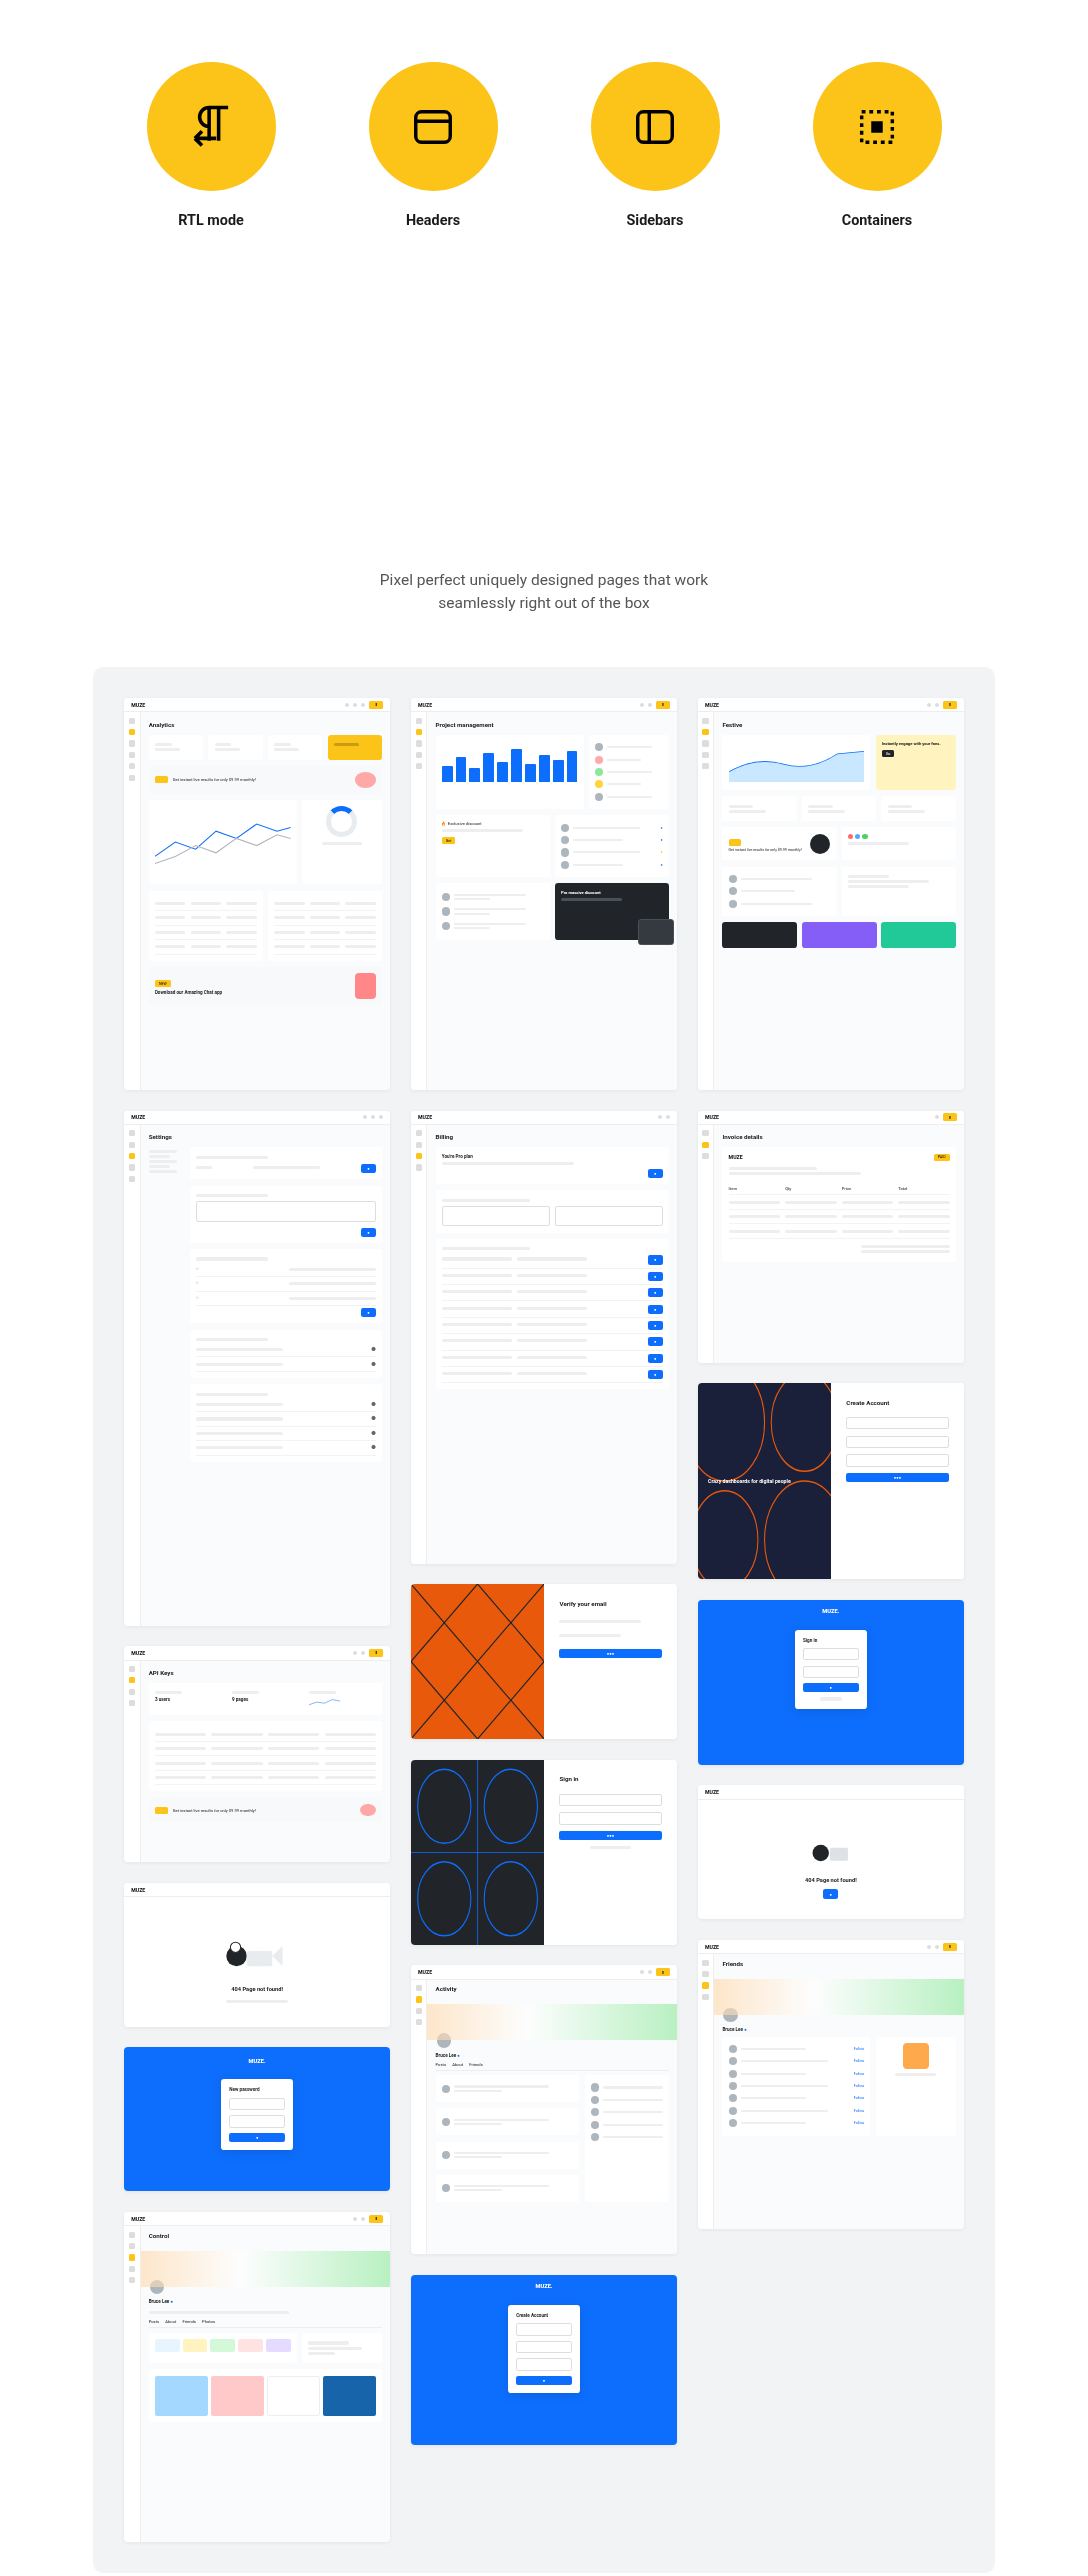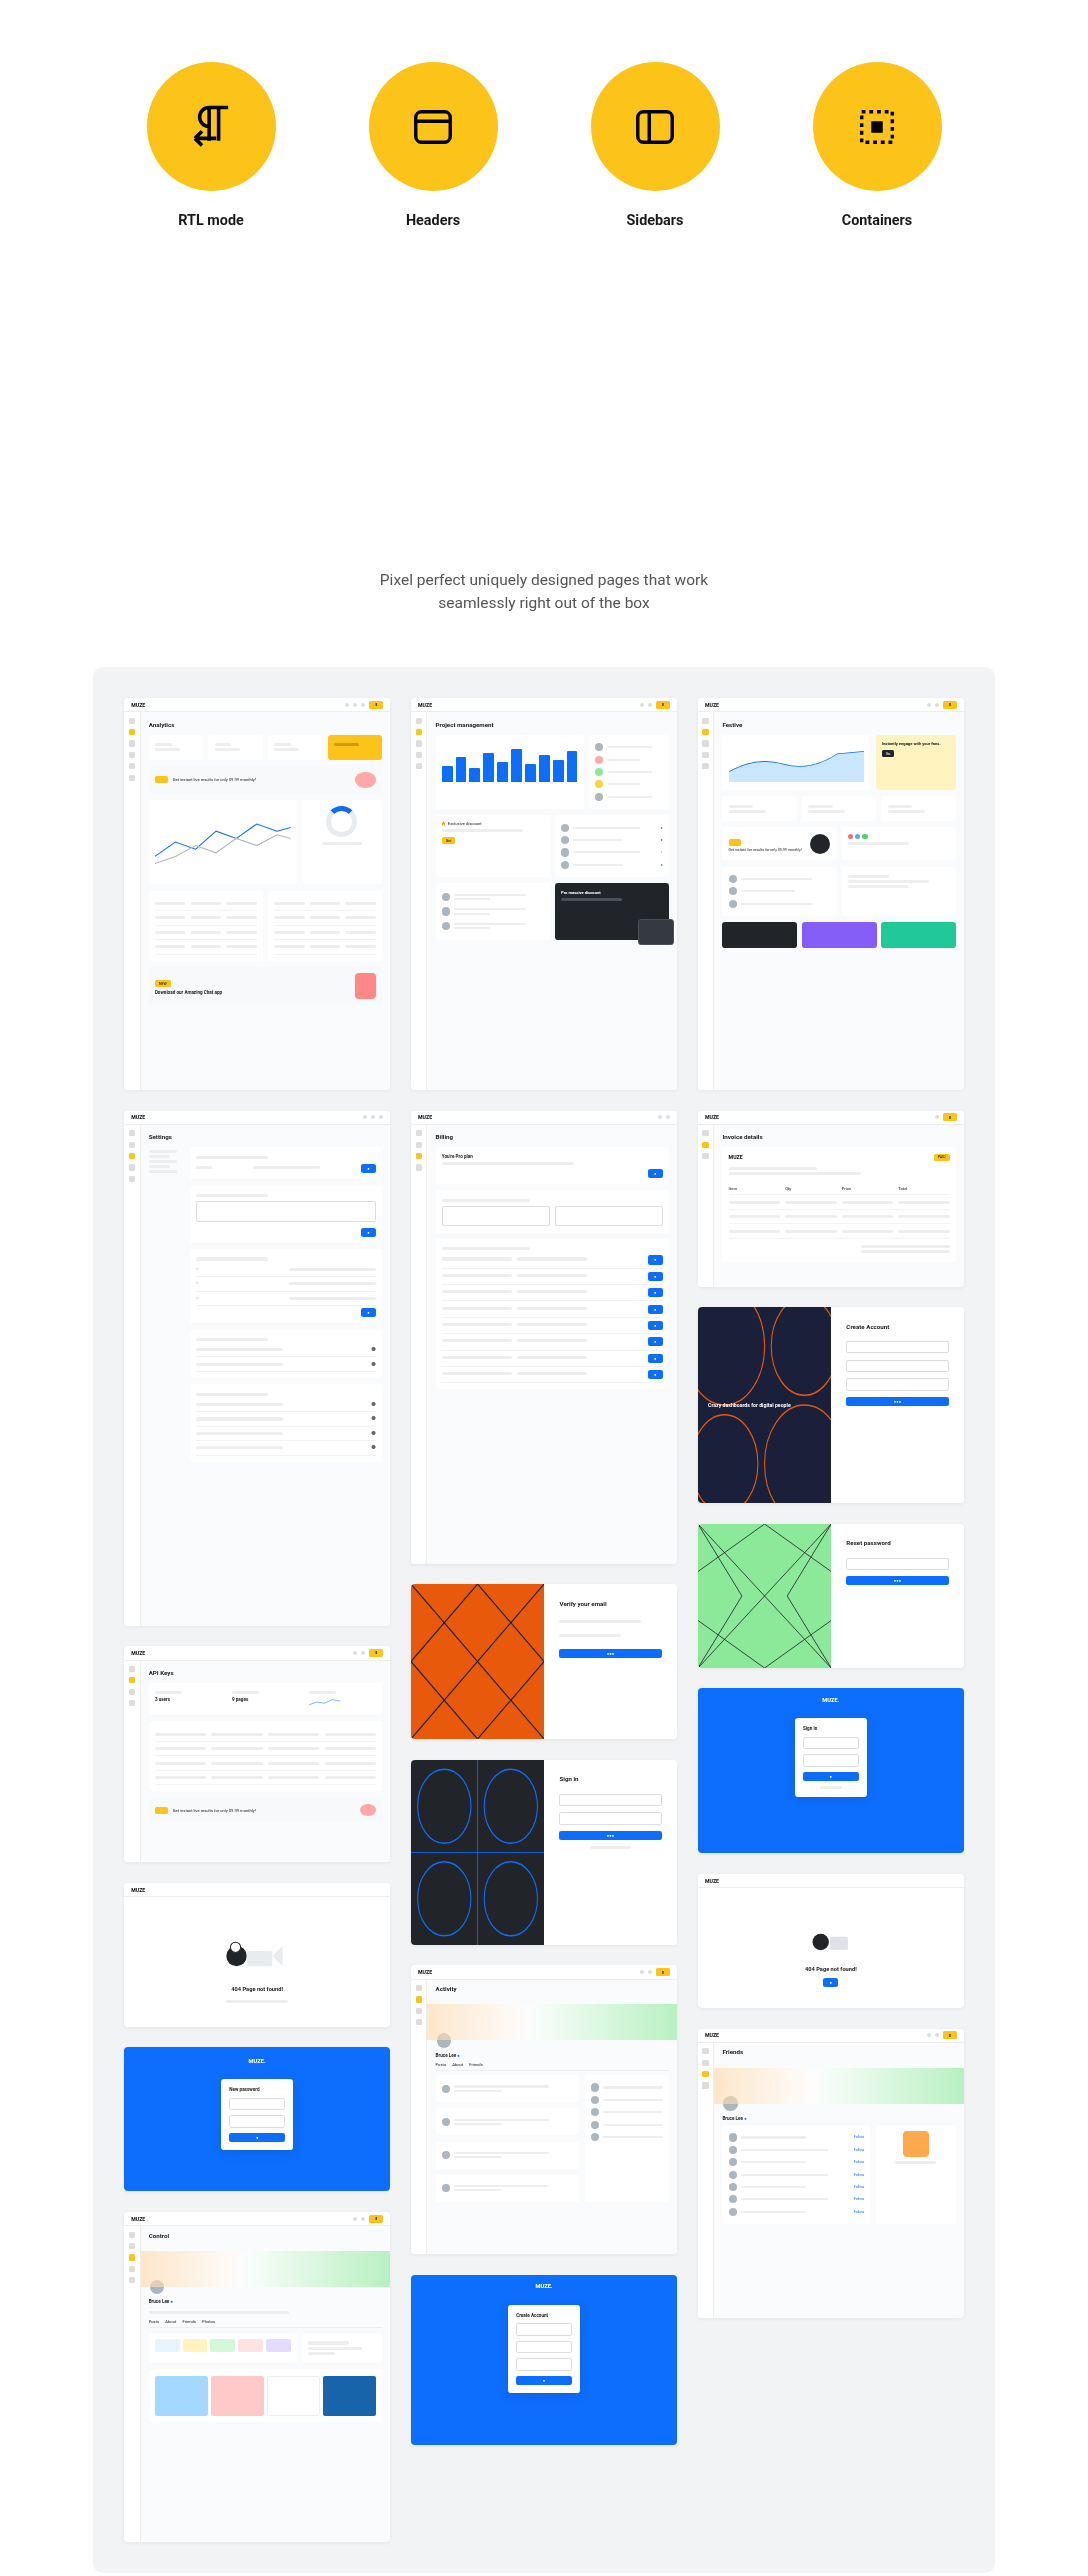--- a/index.html
+++ b/index.html
@@ -1042,21 +1042,21 @@
               </div>
               <div class="tiles3">
                 <div class="tile" style="background:#212529"></div>
                 <div class="tile" style="background:#845ef7"></div>
                 <div class="tile" style="background:#20c997"></div>
               </div>
             </div>
           </div>
         </div>
 
-        <div class="tpl" style="height:176px">
+        <div class="tpl" style="height:252px">
           <div class="mini-header">
               <span class="logo">MUZE</span>
               <span class="spacer"></span>
               <span class="dot"></span>
               <span class="btn-yel">⬆</span>
             </div>
           <div class="mini-body">
             <div class="mini-sidebar">
                 <div class="sicn"></div>
                 <div class="sicn active"></div>
@@ -1120,37 +1120,20 @@
             <div class="split-r">
               <div class="auth-title">Create Account</div>
               <div class="input-fake"></div>
               <div class="input-fake"></div>
               <div class="input-fake"></div>
               <span class="btn-blue" style="text-align:center">●●●</span>
             </div>
           </div>
         </div>
 
-        <div class="tpl" style="height:144px">
-          <div class="split">
-            <div class="split-l pattern-green">
-              <svg width="100%" height="100%" viewBox="0 0 100 100" preserveAspectRatio="none">
-                <line x1="0" y1="0" x2="100" y2="100" stroke="#212529" stroke-width="0.6"></line>
-                <line x1="100" y1="0" x2="0" y2="100" stroke="#212529" stroke-width="0.6"></line>
-                <line x1="0" y1="33" x2="100" y2="33" stroke="none"></line>
-                <path d="M0,0 L33,50 L0,100 M100,0 L67,50 L100,100 M0,33 L50,0 M100,33 L50,0 M0,67 L50,100 M100,67 L50,100" stroke="#212529" stroke-width="0.6" fill="none"></path>
-              </svg>
-            </div>
-            <div class="split-r">
-              <div class="auth-title">Reset password</div>
-              <div class="input-fake"></div>
-              <span class="btn-blue" style="text-align:center">●●●</span>
-            </div>
-          </div>
-        </div>
 
         <div class="tpl" style="height:165px;background:#0d6efd">
           <div style="text-align:center;padding-top:8.2px;color:#fff;font-weight:800;font-size:5.7px"><span>MUZE</span><span>.</span></div>
           <div class="centered-form">
             <div style="font-size:4.6px;font-weight:700">Sign in</div>
             <div class="input-fake"></div>
             <div class="input-fake"></div>
             <span class="btn-blue" style="text-align:center">●</span>
             <div class="skel w40" style="margin:0 auto"></div>
           </div>

